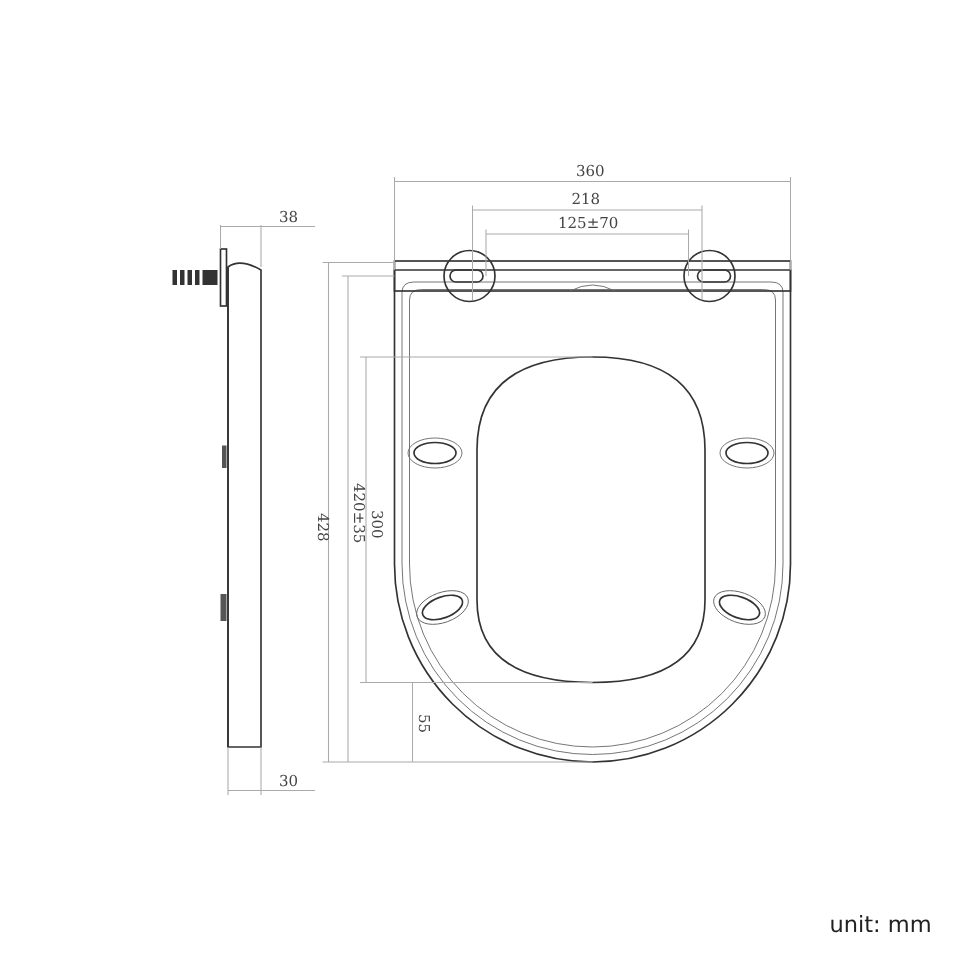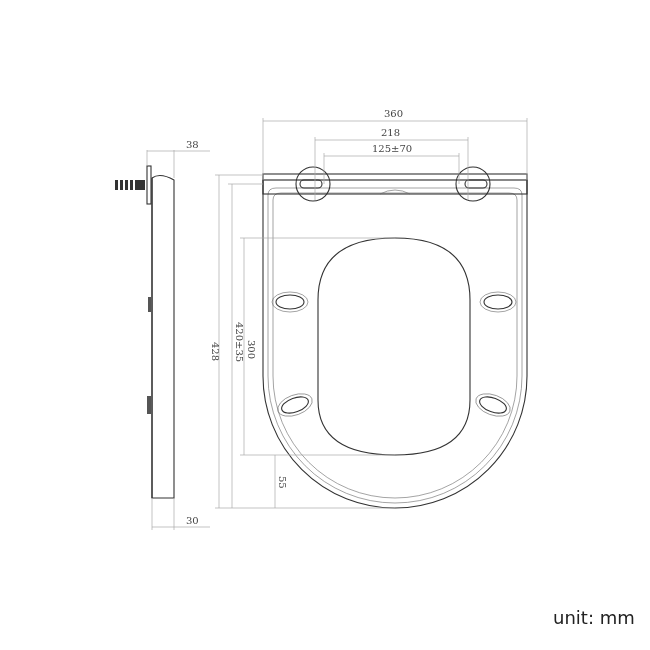--- a/index.html
+++ b/index.html
@@ -1,19 +1,19 @@
 <!DOCTYPE html>
 <html><head>
   <meta charset="utf-8">
   <style>
     html, body { margin: 0; padding: 0; background: #ffffff; }
     body { width: 650px; height: 650px; position: relative; overflow: hidden; font-family: "DejaVu Serif", serif; }
     #drawing { position: absolute; left: 0; top: 0; width: 650px; height: 650px; }
     .dim-text { font-family: "DejaVu Serif", serif; font-size: 10px; fill: #444; }
-    .unit-label { position: absolute; left: 553px; top: 607px; font-family: "DejaVu Sans", sans-serif; font-size: 18px; color: #222; }
+    .unit-label { position: absolute; left: 553px; top: 607px; font-family: "DejaVu Sans", sans-serif; font-size: 15px; color: #222; }
     .outline { fill: none; stroke: #333; stroke-width: 1.1; }
     .thin { fill: none; stroke: #666; stroke-width: 0.6; }
     .dimline { fill: none; stroke: #aaa; stroke-width: 0.7; }
   </style>
 </head>
 <body>
 
 <svg id="drawing" viewBox="0 0 650 650" xmlns="http://www.w3.org/2000/svg">
 
   <g>

